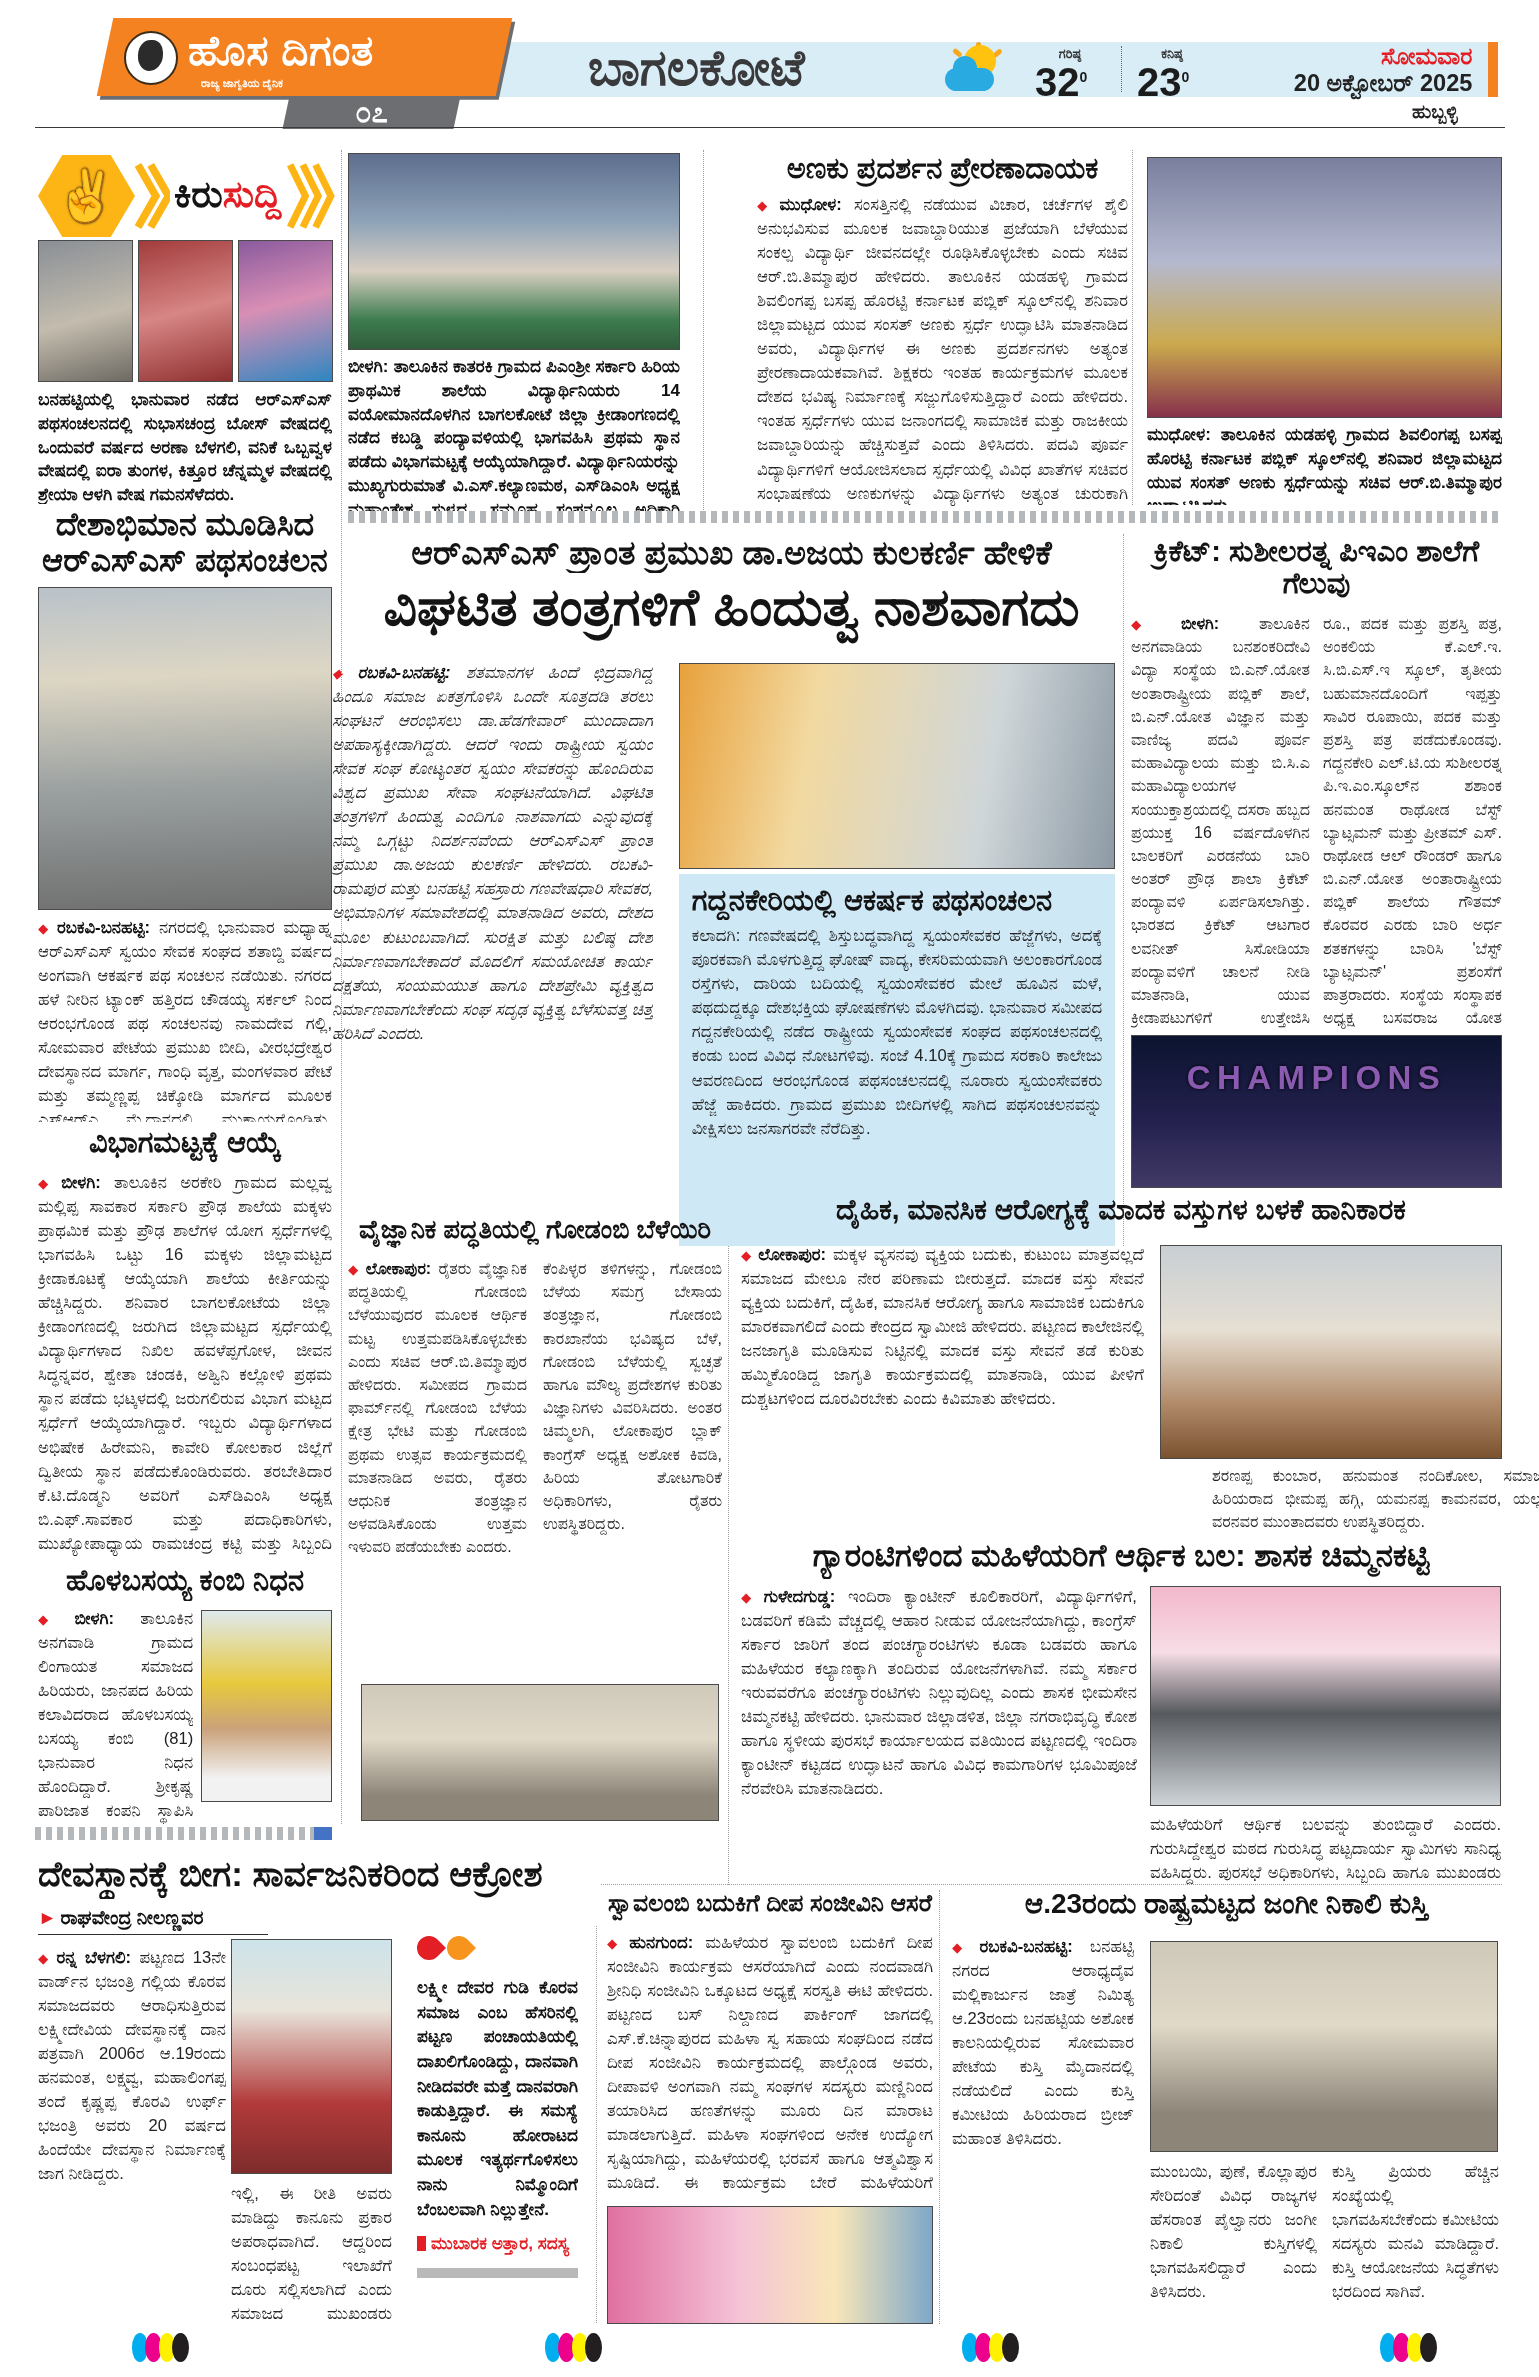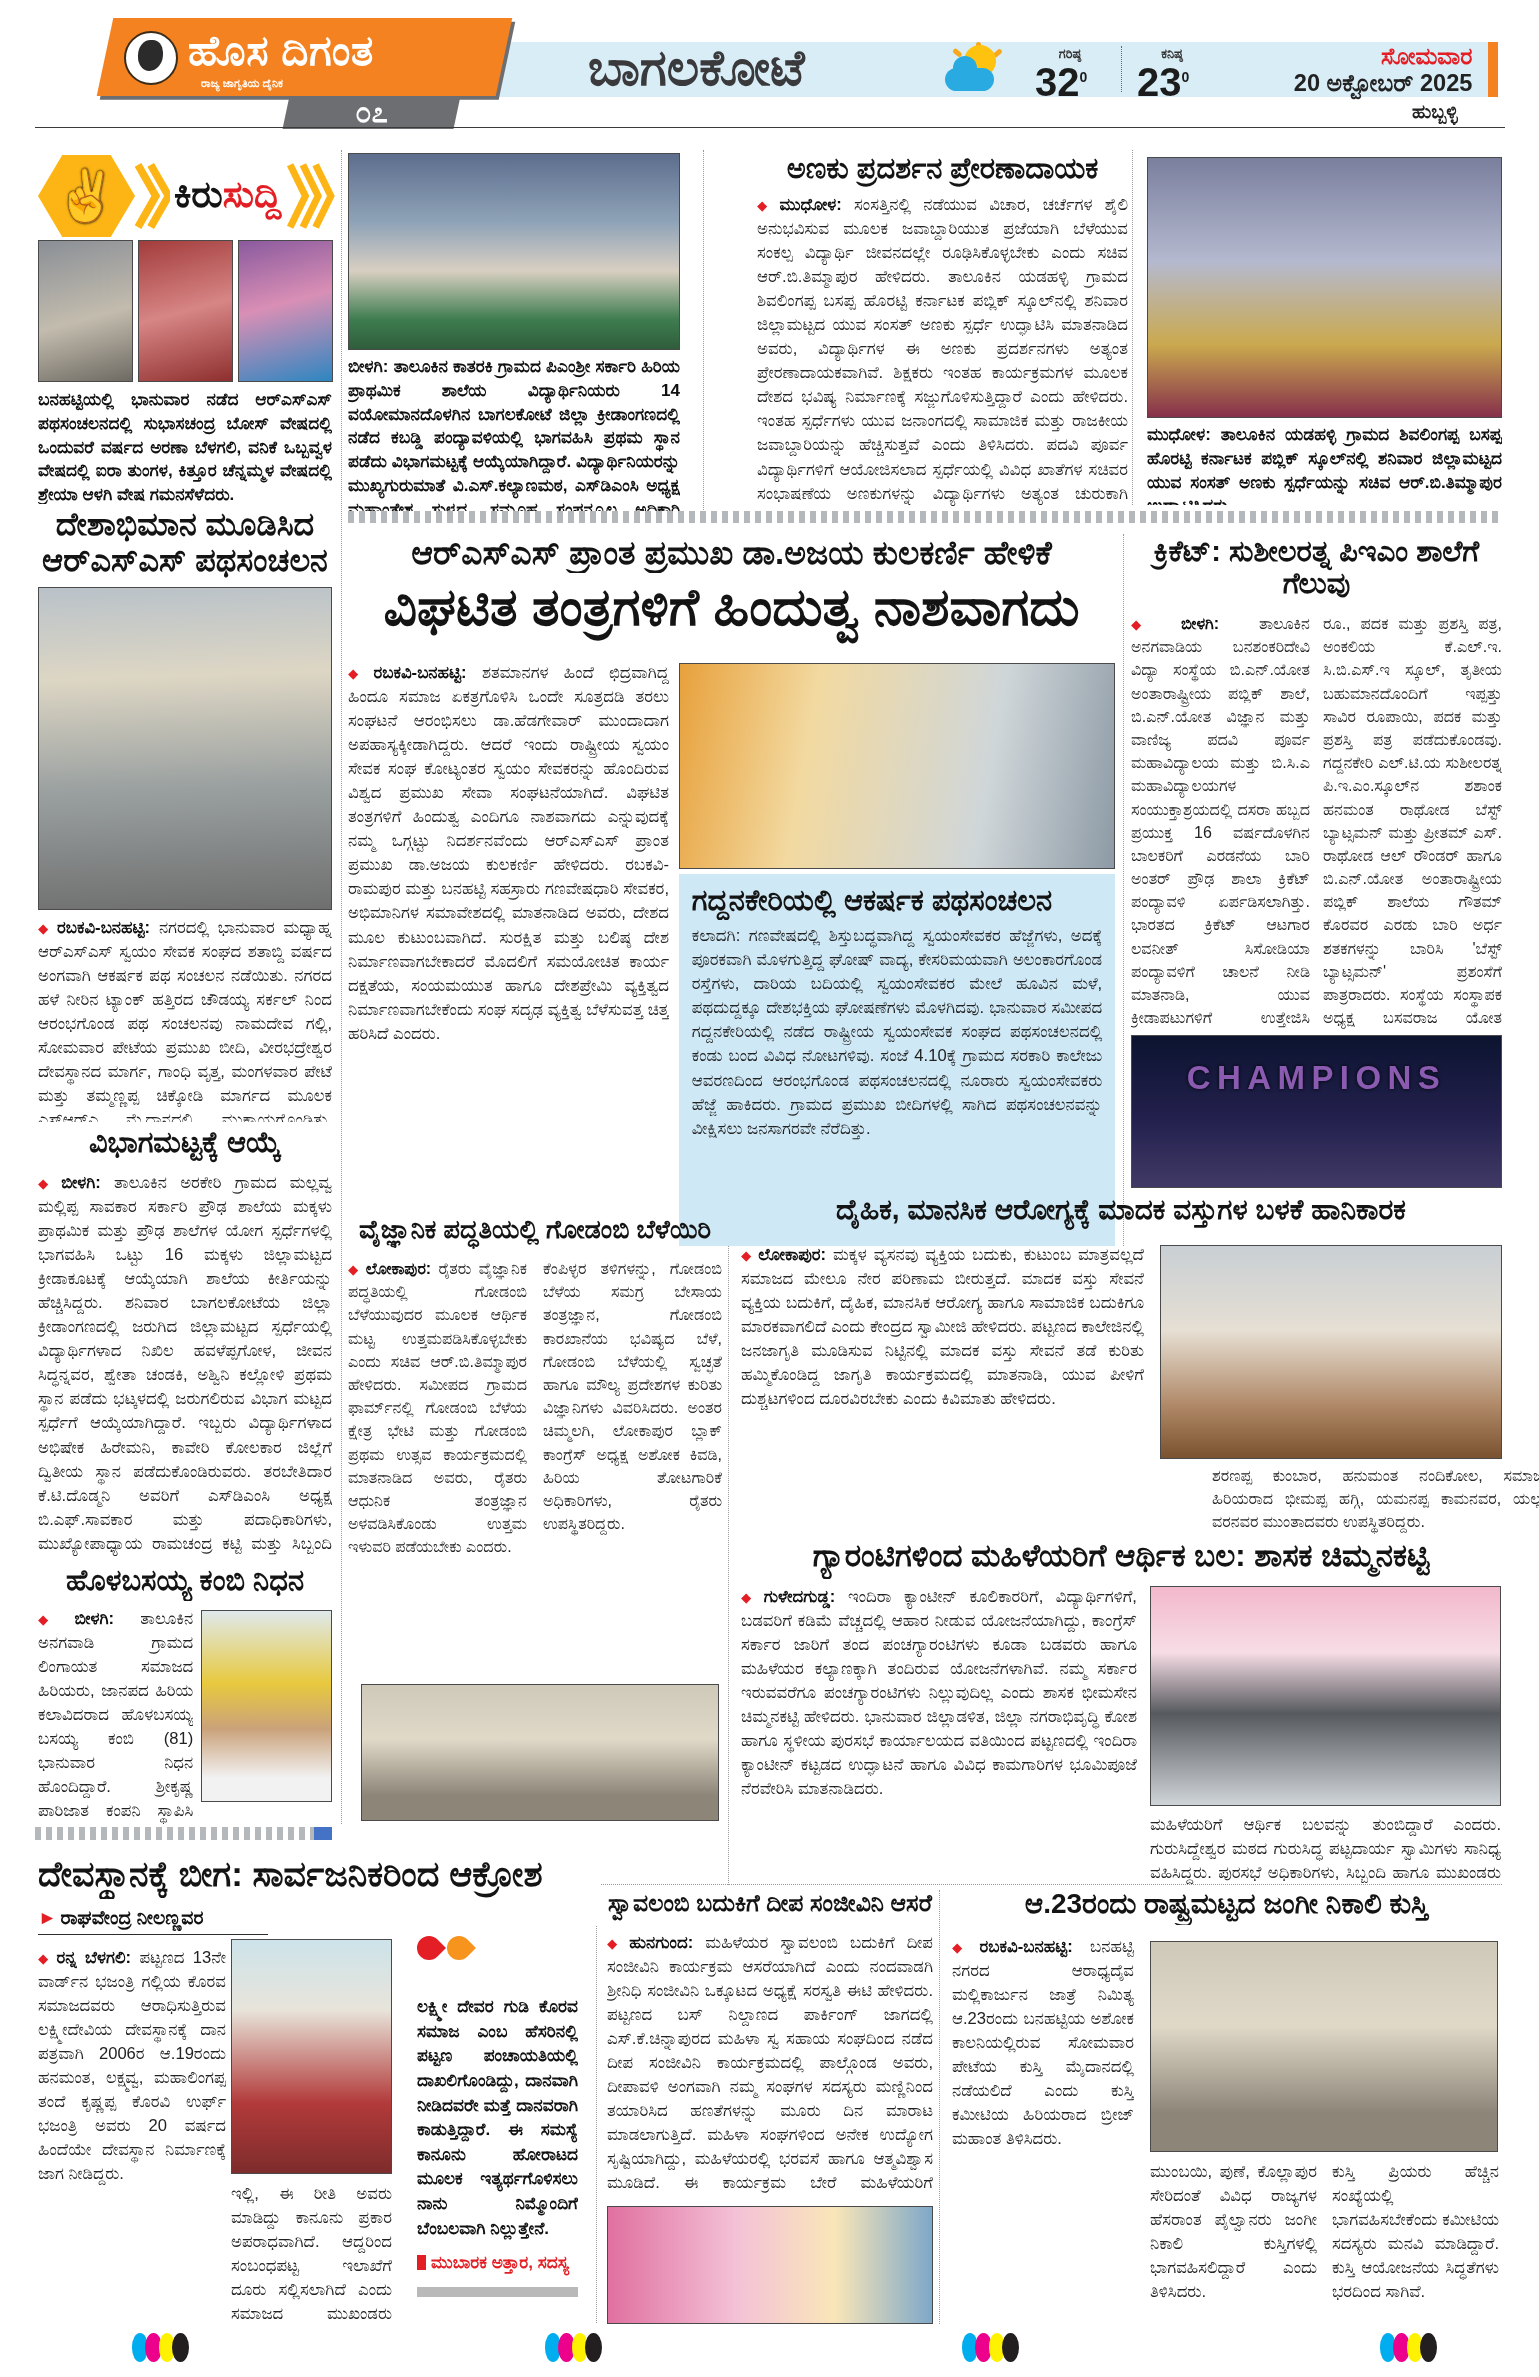--- a/index.html
+++ b/index.html
@@ -178,21 +178,21 @@
   <div class="abs vdot" style="left:1132px;top:150px;height:355px;"></div>
 
   <div class="abs photo ph-stage" style="left:1147px;top:157px;width:355px;height:261px;"></div>
   <p class="abs caption" style="left:1147px;top:423px;width:355px;height:82px;">ಮುಧೋಳ: ತಾಲೂಕಿನ ಯಡಹಳ್ಳಿ ಗ್ರಾಮದ ಶಿವಲಿಂಗಪ್ಪ ಬಸಪ್ಪ ಹೊರಟ್ಟಿ ಕರ್ನಾಟಕ ಪಬ್ಲಿಕ್ ಸ್ಕೂಲ್‌ನಲ್ಲಿ ಶನಿವಾರ ಜಿಲ್ಲಾಮಟ್ಟದ ಯುವ ಸಂಸತ್ ಅಣಕು ಸ್ಪರ್ಧೆಯನ್ನು ಸಚಿವ ಆರ್.ಬಿ.ತಿಮ್ಮಾಪುರ ಉದ್ಘಾಟಿಸಿದರು.</p>
 
   <div class="abs strip" style="left:348px;top:511px;width:1153px;height:11.5px;"></div>
 
   <h3 class="abs hl" style="left:348px;top:535px;width:767px;height:38px;font-size:33px;">ಆರ್‌ಎಸ್‌ಎಸ್ ಪ್ರಾಂತ ಪ್ರಮುಖ ಡಾ.ಅಜಯ ಕುಲಕರ್ಣಿ ಹೇಳಿಕೆ</h3>
   <h1 class="abs hl" style="left:348px;top:578px;width:767px;height:72px;font-size:52px;font-weight:800;">ವಿಘಟಿತ ತಂತ್ರಗಳಿಗೆ ಹಿಂದುತ್ವ ನಾಶವಾಗದು</h1>
 
-  <p class="abs body" style="left:348px;top:661px;width:321px;height:583px;">
+  <p class="abs body" style="left:332px;top:661px;width:321px;height:583px;font-style:italic;">
     <span class="dm">◆</span><b class="loc">ರಬಕವಿ-ಬನಹಟ್ಟಿ:</b>
     <span>ಶತಮಾನಗಳ ಹಿಂದೆ ಛಿದ್ರವಾಗಿದ್ದ ಹಿಂದೂ ಸಮಾಜ ಏಕತ್ರಗೊಳಿಸಿ ಒಂದೇ ಸೂತ್ರದಡಿ ತರಲು ಸಂಘಟನೆ ಆರಂಭಿಸಲು ಡಾ.ಹೆಡಗೇವಾರ್ ಮುಂದಾದಾಗ ಅಪಹಾಸ್ಯಕ್ಕೀಡಾಗಿದ್ದರು. ಆದರೆ ಇಂದು ರಾಷ್ಟ್ರೀಯ ಸ್ವಯಂ ಸೇವಕ ಸಂಘ ಕೋಟ್ಯಂತರ ಸ್ವಯಂ ಸೇವಕರನ್ನು ಹೊಂದಿರುವ ವಿಶ್ವದ ಪ್ರಮುಖ ಸೇವಾ ಸಂಘಟನೆಯಾಗಿದೆ. ವಿಘಟಿತ ತಂತ್ರಗಳಿಗೆ ಹಿಂದುತ್ವ ಎಂದಿಗೂ ನಾಶವಾಗದು ಎನ್ನುವುದಕ್ಕೆ ನಮ್ಮ ಒಗ್ಗಟ್ಟು ನಿದರ್ಶನವೆಂದು ಆರ್‌ಎಸ್‌ಎಸ್ ಪ್ರಾಂತ ಪ್ರಮುಖ ಡಾ.ಅಜಯ ಕುಲಕರ್ಣಿ ಹೇಳಿದರು. ರಬಕವಿ-ರಾಮಪುರ ಮತ್ತು ಬನಹಟ್ಟಿ ಸಹಸ್ರಾರು ಗಣವೇಷಧಾರಿ ಸೇವಕರ, ಅಭಿಮಾನಿಗಳ ಸಮಾವೇಶದಲ್ಲಿ ಮಾತನಾಡಿದ ಅವರು, ದೇಶದ ಮೂಲ ಕುಟುಂಬವಾಗಿದೆ. ಸುರಕ್ಷಿತ ಮತ್ತು ಬಲಿಷ್ಠ ದೇಶ ನಿರ್ಮಾಣವಾಗಬೇಕಾದರೆ ಮೊದಲಿಗೆ ಸಮಯೋಚಿತ ಕಾರ್ಯ ದಕ್ಷತೆಯ, ಸಂಯಮಯುತ ಹಾಗೂ ದೇಶಪ್ರೇಮಿ ವ್ಯಕ್ತಿತ್ವದ ನಿರ್ಮಾಣವಾಗಬೇಕೆಂದು ಸಂಘ ಸದೃಢ ವ್ಯಕ್ತಿತ್ವ ಬೆಳೆಸುವತ್ತ ಚಿತ್ತ ಹರಿಸಿದೆ ಎಂದರು.</span>
   </p>
 
   <div class="abs photo ph-march2" style="left:679px;top:663px;width:436px;height:206px;"></div>
   <div class="abs bluebox" style="left:679px;top:874px;width:436px;height:372px;padding:0;box-sizing:border-box;">
     <h2 class="hl" style="font-size:29px;text-align:left;padding:10.2px 12.8px 3.8px 12.8px;">ಗದ್ದನಕೇರಿಯಲ್ಲಿ ಆಕರ್ಷಕ ಪಥಸಂಚಲನ</h2>
     <p class="body" style="padding:3.8px 12.8px;height:300px;">ಕಲಾದಗಿ: ಗಣವೇಷದಲ್ಲಿ ಶಿಸ್ತುಬದ್ಧವಾಗಿದ್ದ ಸ್ವಯಂಸೇವಕರ ಹೆಜ್ಜೆಗಳು, ಅದಕ್ಕೆ ಪೂರಕವಾಗಿ ಮೊಳಗುತ್ತಿದ್ದ ಘೋಷ್ ವಾದ್ಯ, ಕೇಸರಿಮಯವಾಗಿ ಅಲಂಕಾರಗೊಂಡ ರಸ್ತೆಗಳು, ದಾರಿಯ ಬದಿಯಲ್ಲಿ ಸ್ವಯಂಸೇವಕರ ಮೇಲೆ ಹೂವಿನ ಮಳೆ, ಪಥದುದ್ದಕ್ಕೂ ದೇಶಭಕ್ತಿಯ ಘೋಷಣೆಗಳು ಮೊಳಗಿದವು. ಭಾನುವಾರ ಸಮೀಪದ ಗದ್ದನಕೇರಿಯಲ್ಲಿ ನಡೆದ ರಾಷ್ಟ್ರೀಯ ಸ್ವಯಂಸೇವಕ ಸಂಘದ ಪಥಸಂಚಲನದಲ್ಲಿ ಕಂಡು ಬಂದ ವಿವಿಧ ನೋಟಗಳಿವು. ಸಂಜೆ 4.10ಕ್ಕೆ ಗ್ರಾಮದ ಸರಕಾರಿ ಕಾಲೇಜು ಆವರಣದಿಂದ ಆರಂಭಗೊಂಡ ಪಥಸಂಚಲನದಲ್ಲಿ ನೂರಾರು ಸ್ವಯಂಸೇವಕರು ಹೆಜ್ಜೆ ಹಾಕಿದರು. ಗ್ರಾಮದ ಪ್ರಮುಖ ಬೀದಿಗಳಲ್ಲಿ ಸಾಗಿದ ಪಥಸಂಚಲನವನ್ನು ವೀಕ್ಷಿಸಲು ಜನಸಾಗರವೇ ನೆರೆದಿತ್ತು.</p>
   </div>
 
@@ -242,21 +242,21 @@
     <span class="dm">◆</span><b class="loc">ರನ್ನ ಬೆಳಗಲಿ:</b>
     <span>ಪಟ್ಟಣದ 13ನೇ ವಾರ್ಡ್‌ನ ಭಜಂತ್ರಿ ಗಲ್ಲಿಯ ಕೊರವ ಸಮಾಜದವರು ಆರಾಧಿಸುತ್ತಿರುವ ಲಕ್ಷ್ಮೀದೇವಿಯ ದೇವಸ್ಥಾನಕ್ಕೆ ದಾನ ಪತ್ರವಾಗಿ 2006ರ ಆ.19ರಂದು ಹನಮಂತ, ಲಕ್ಷ್ಮವ್ವ, ಮಹಾಲಿಂಗಪ್ಪ ತಂದೆ ಕೃಷ್ಣಪ್ಪ ಕೊರವಿ ಉರ್ಫ್ ಭಜಂತ್ರಿ ಅವರು 20 ವರ್ಷದ ಹಿಂದೆಯೇ ದೇವಸ್ಥಾನ ನಿರ್ಮಾಣಕ್ಕೆ ಜಾಗ ನೀಡಿದ್ದರು.</span>
   </p>
   <div class="abs photo ph-temple" style="left:231px;top:1939px;width:161px;height:235px;"></div>
   <p class="abs body" style="left:231px;top:2182px;width:161px;height:142px;">ಇಲ್ಲಿ, ಈ ರೀತಿ ಅವರು ಮಾಡಿದ್ದು ಕಾನೂನು ಪ್ರಕಾರ ಅಪರಾಧವಾಗಿದೆ. ಆದ್ದರಿಂದ ಸಂಬಂಧಪಟ್ಟ ಇಲಾಖೆಗೆ ದೂರು ಸಲ್ಲಿಸಲಾಗಿದೆ ಎಂದು ಸಮಾಜದ ಮುಖಂಡರು ತಿಳಿಸಿದರು.</p>
 
   <div class="abs" style="left:417px;top:1936px;width:161px;height:388px;overflow:hidden;">
     <div style="height:38px;">
       <span class="q qred"></span><span class="q qorg"></span>
     </div>
-    <p class="quote-text" style="margin-top:21px;">ಲಕ್ಷ್ಮೀ ದೇವರ ಗುಡಿ ಕೊರವ ಸಮಾಜ ಎಂಬ ಹೆಸರಿನಲ್ಲಿ ಪಟ್ಟಣ ಪಂಚಾಯತಿಯಲ್ಲಿ ದಾಖಲಿಗೊಂಡಿದ್ದು, ದಾನವಾಗಿ ನೀಡಿದವರೇ ಮತ್ತೆ ದಾನವರಾಗಿ ಕಾಡುತ್ತಿದ್ದಾರೆ. ಈ ಸಮಸ್ಯೆ ಕಾನೂನು ಹೋರಾಟದ ಮೂಲಕ ಇತ್ಯರ್ಥಗೊಳಿಸಲು ನಾನು ನಿಮ್ಮೊಂದಿಗೆ ಬೆಂಬಲವಾಗಿ ನಿಲ್ಲುತ್ತೇನೆ.</p>
+    <p class="quote-text" style="margin-top:2px;">ಲಕ್ಷ್ಮೀ ದೇವರ ಗುಡಿ ಕೊರವ ಸಮಾಜ ಎಂಬ ಹೆಸರಿನಲ್ಲಿ ಪಟ್ಟಣ ಪಂಚಾಯತಿಯಲ್ಲಿ ದಾಖಲಿಗೊಂಡಿದ್ದು, ದಾನವಾಗಿ ನೀಡಿದವರೇ ಮತ್ತೆ ದಾನವರಾಗಿ ಕಾಡುತ್ತಿದ್ದಾರೆ. ಈ ಸಮಸ್ಯೆ ಕಾನೂನು ಹೋರಾಟದ ಮೂಲಕ ಇತ್ಯರ್ಥಗೊಳಿಸಲು ನಾನು ನಿಮ್ಮೊಂದಿಗೆ ಬೆಂಬಲವಾಗಿ ನಿಲ್ಲುತ್ತೇನೆ.</p>
     <p class="qattr" style="margin-top:11.5px;">
       <span class="sq"></span><span>ಮುಬಾರಕ ಅತ್ತಾರ, ಸದಸ್ಯ</span>
     </p>
     <div style="margin-top:14px;width:100%;height:10.2px;background:#b9b9b9;"></div>
   </div>
 
   <div class="abs vdot" style="left:596px;top:1926px;height:397px;"></div>
   <div class="abs hdot" style="left:601px;top:1884px;width:901px;"></div>
 
   <h2 class="abs hl" style="left:607px;top:1890px;width:326px;height:33px;font-size:23.6px;">ಸ್ವಾವಲಂಬಿ ಬದುಕಿಗೆ ದೀಪ ಸಂಜೀವಿನಿ ಆಸರೆ</h2>

